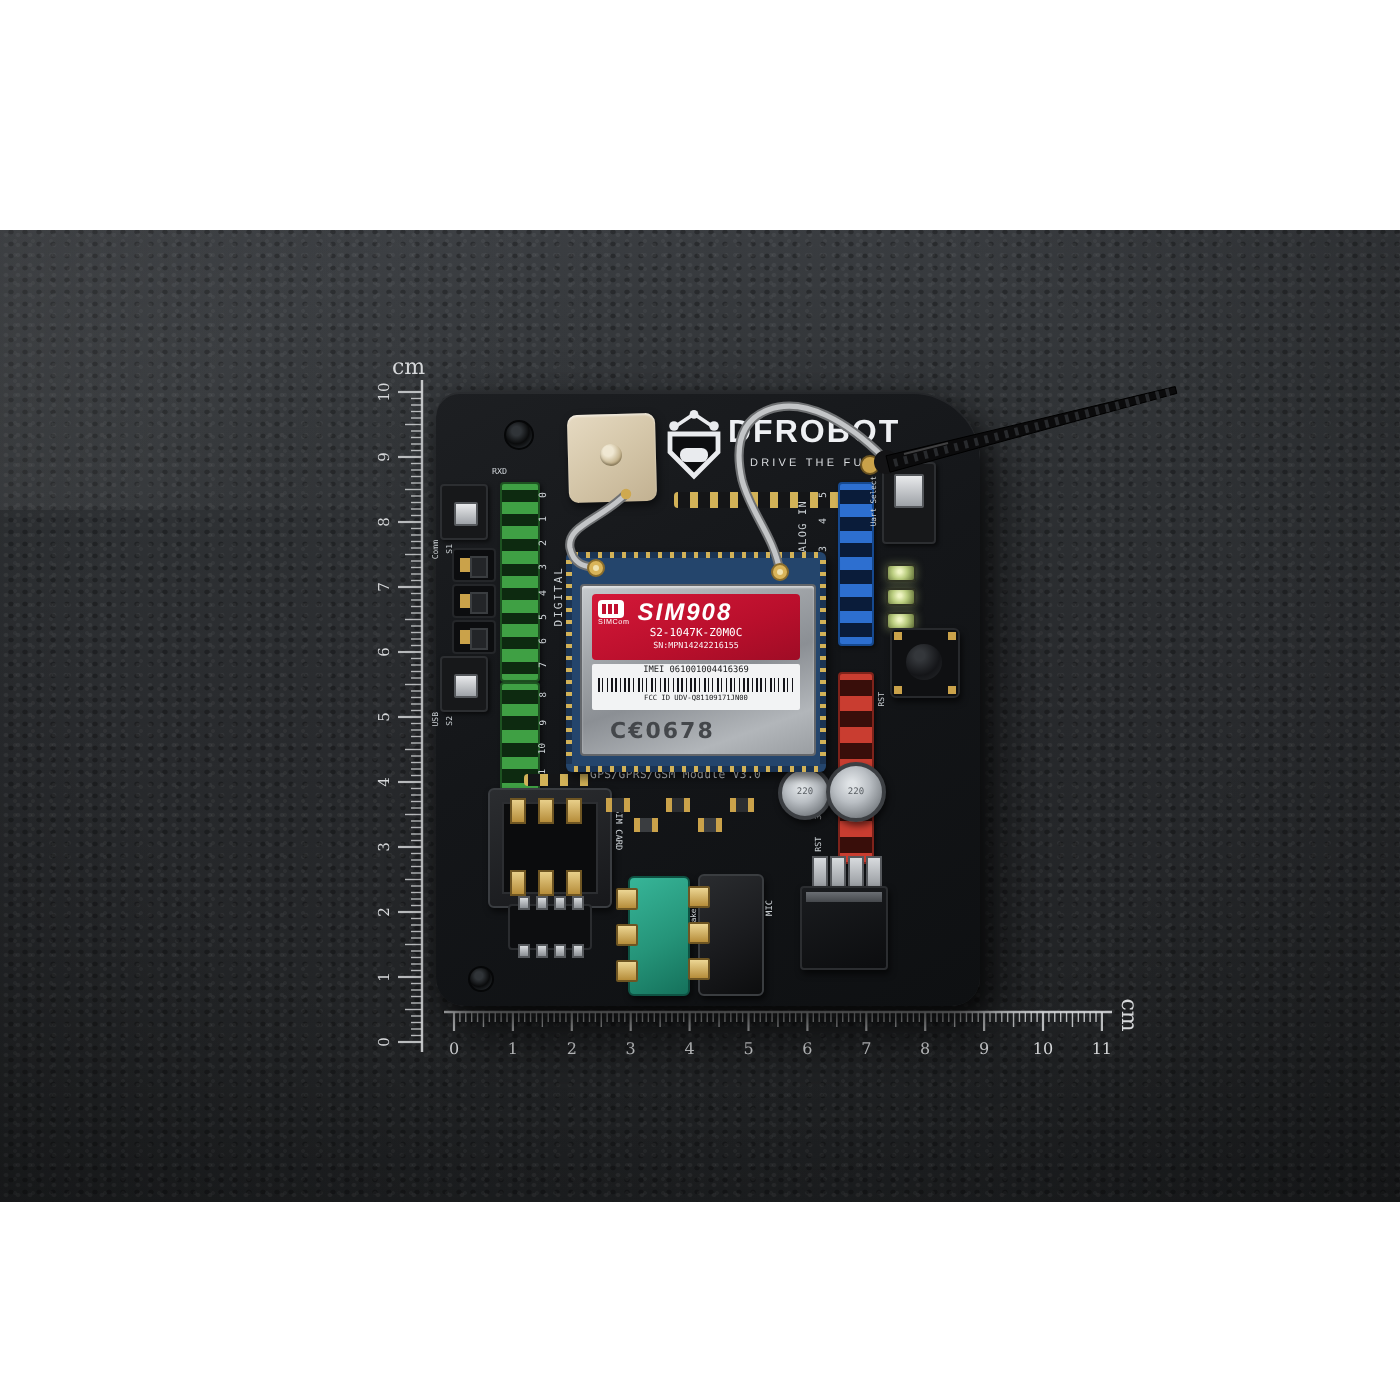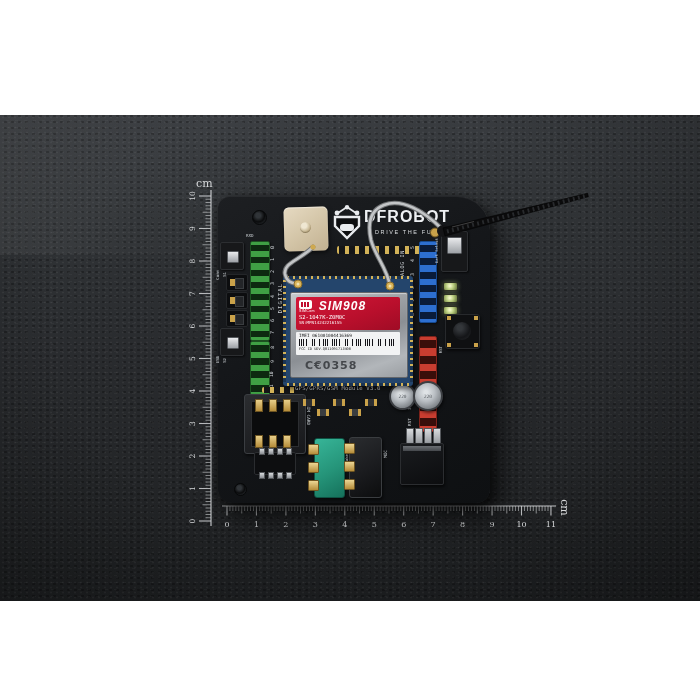--- a/index.html
+++ b/index.html
@@ -79,21 +79,21 @@
   #simhold{background:linear-gradient(160deg,#2b2d30,#17181b);border:1px solid #3a3d41;border-radius:3px;box-shadow:1px 2px 3px rgba(0,0,0,.55);}
   #simhold .well{position:absolute;left:6px;top:6px;right:6px;bottom:6px;background:#0b0c0d;border:1px solid #2c2e31;}
   .simpin{position:absolute;width:6px;height:11px;background:linear-gradient(180deg,#e8cf8a,#b68d3a);border:1px solid #6e5522;}
   #dip{background:#0d0e10;border:1px solid #2a2c2f;border-radius:2px;}
   #dip .leg{position:absolute;width:4px;height:5px;}
   .jack{border-radius:3px;box-shadow:1px 2px 3px rgba(0,0,0,.6);}
   .jack.teal{background:linear-gradient(150deg,#37b598 0%,#259479 55%,#15715b 100%);border:1px solid #0e5243;}
   .jack.black{background:linear-gradient(150deg,#2a2c2f 0%,#1a1b1e 55%,#0c0d0e 100%);border:1px solid #3a3d40;}
   .jackpin{position:absolute;width:9px;height:9px;background:linear-gradient(180deg,#ecd694,#b68d3a);border:1px solid #6e5522;border-radius:1px;}
   
-  #modpcb{background:#24456c;border-radius:3px;box-shadow:2px 3px 5px rgba(0,0,0,.5);}
+  #modpcb{background:#24456c;border-radius:3px;box-shadow:2px 3px 5px rgba(0,0,0,.5);text-align:center;}
   .castel{position:absolute;background:repeating-linear-gradient(90deg,#d2b258 0 2px,#1b3453 2px 6px);}
   .castel.v{background:repeating-linear-gradient(180deg,#d2b258 0 2px,#1b3453 2px 6px);}
   #modcan{position:absolute;left:7px;top:16px;width:116px;height:84px;border-radius:2px;
     background:linear-gradient(160deg,#c6cacd 0%,#a2a6aa 30%,#8b8f94 55%,#b2b6ba 82%,#9a9ea2 100%);
     border:1px solid #63666a;box-shadow:inset 0 1px 1px rgba(255,255,255,.5);}
   #redstk{position:absolute;left:5px;top:4px;width:104px;height:33px;border-radius:2px;
     background:linear-gradient(160deg,#d41838 0%,#b90f2c 60%,#9f0c25 100%);color:#fff;padding:2px 3px;box-sizing:border-box;}
   #redstk .row{display:flex;align-items:center;gap:4px;}
   #simcomglyph{width:13px;height:9px;background:#fff;border-radius:2px;position:relative;}
   #simcomglyph::before{content:"";position:absolute;left:2px;top:2px;width:2px;height:5px;background:#c01030;box-shadow:3px 0 0 #c01030,6px 0 0 #c01030;}
@@ -525,21 +525,21 @@
           <div class="sim908">SIM908</div>
         </div>
         <div class="modline1">S2-1047K-Z0M0C</div>
         <div class="modline2">SN:MPN14242216155</div>
       </div>
       <div id="whitestk">
         <div class="imei">IMEI 061001004416369</div>
         <div class="barcode"></div>
         <div class="fcc">FCC ID UDV-Q81109171JN00</div>
       </div>
-      <div class="ce">C€0358</div>
+      <div class="ce">C€0678</div>
     </div>
   </div>
 
   <svg class="a" style="left:0;top:0;pointer-events:none;" width="700" height="700">
     <g>
       <path d="M390,286 C387,268 375,256 371,240 C367,222 371,210 384,205 C402,198 424,211 442,229" fill="none" stroke="#6f7173" stroke-width="4.6" stroke-linecap="round"></path>
       <path d="M390,286 C387,268 375,256 371,240 C367,222 371,210 384,205 C402,198 424,211 442,229" fill="none" stroke="#c3c5c7" stroke-width="2.6" stroke-linecap="round"></path>
     </g>
     <g>
       <path d="M313,247 C300,260 283,263 285,274 C287,283 293,283 298,284" fill="none" stroke="#6f7173" stroke-width="4.6" stroke-linecap="round"></path>

